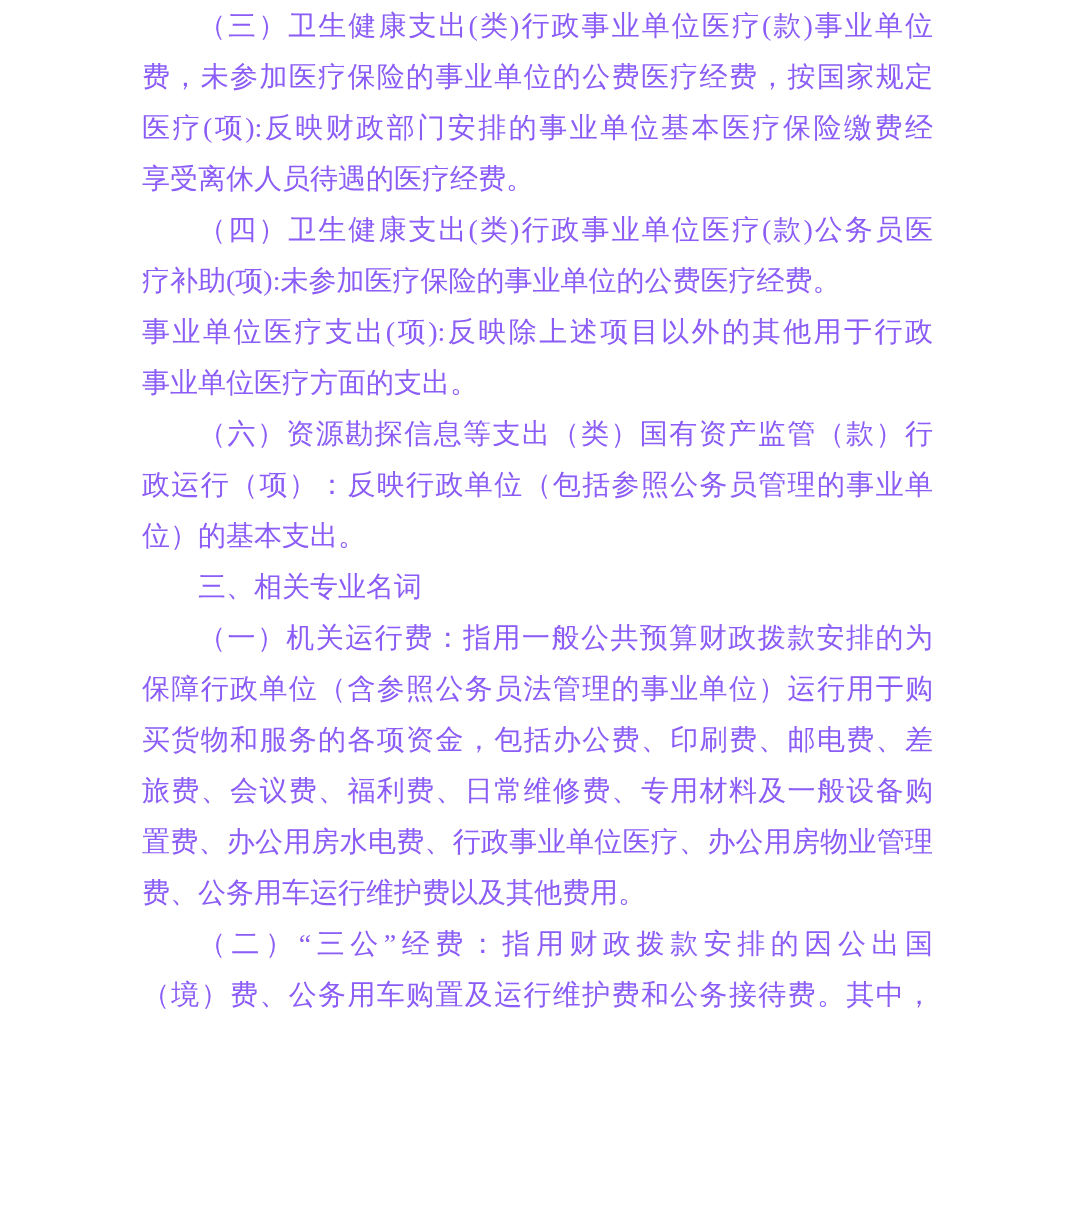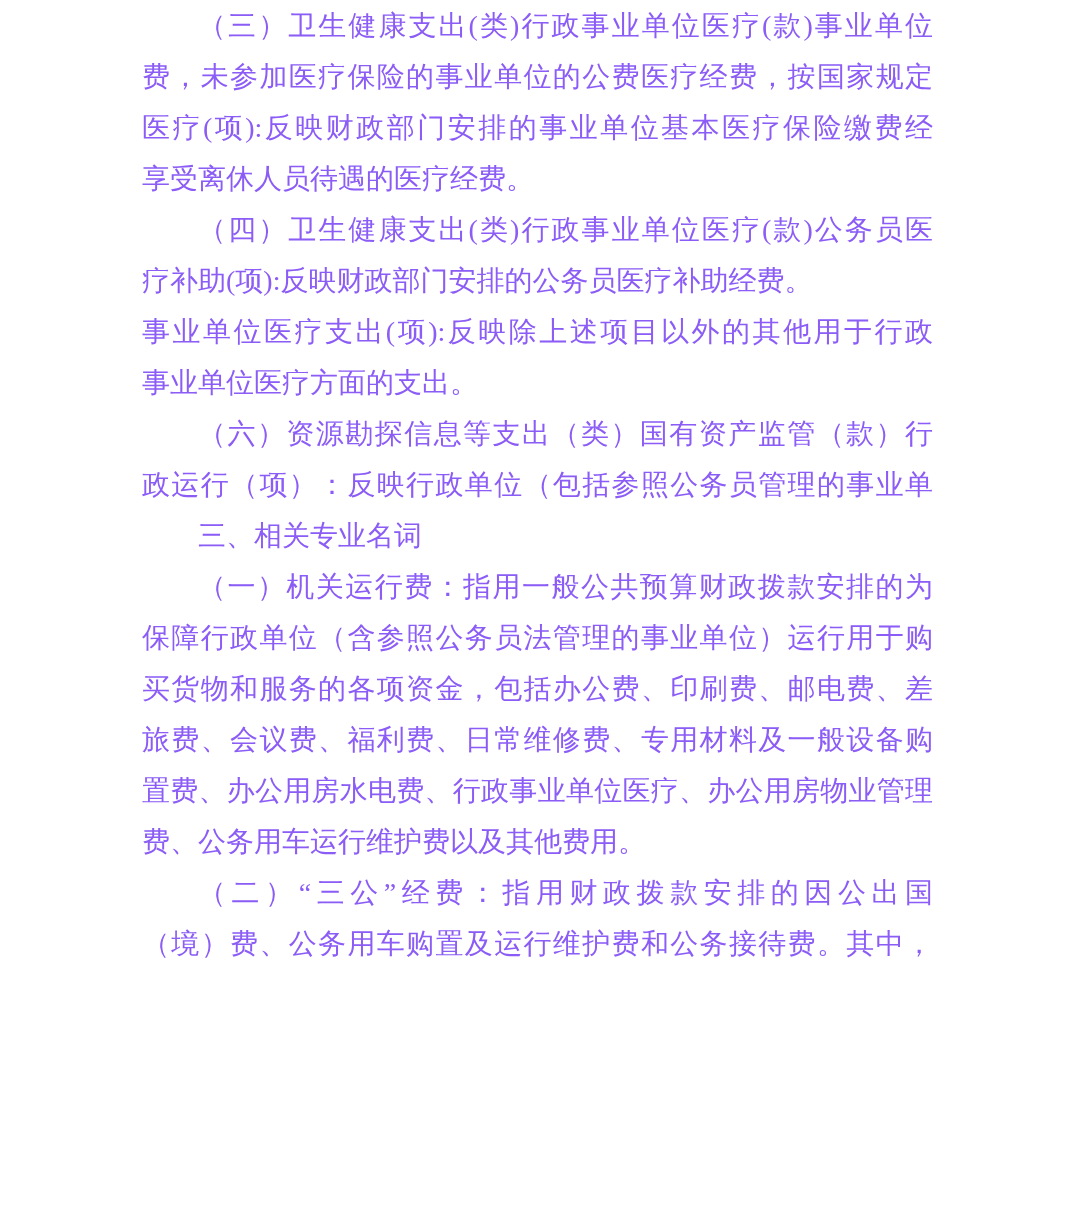--- a/index.html
+++ b/index.html
@@ -55,31 +55,32 @@
 
     <div class="para">
       <div class="ln ind fill">（三）卫生健康支出(类)行政事业单位医疗(款)事业单位</div>
       <div class="ln fill">费，未参加医疗保险的事业单位的公费医疗经费，按国家规定</div>
       <div class="ln fill">医疗(项):反映财政部门安排的事业单位基本医疗保险缴费经</div>
       <div class="ln end">享受离休人员待遇的医疗经费。</div>
     </div>
 
     <div class="para">
       <div class="ln ind fill">（四）卫生健康支出(类)行政事业单位医疗(款)公务员医</div>
-      <div class="ln end">疗补助(项):反映财政部门安排的公务员医疗补助经费。</div>
+      <div class="ln end">疗补助(项):未参加医疗保险的事业单位的公费医疗经费。</div>
     </div>
 
     <div class="para">
       <div class="ln fill">事业单位医疗支出(项):反映除上述项目以外的其他用于行政</div>
       <div class="ln end">事业单位医疗方面的支出。</div>
     </div>
 
     <div class="para">
       <div class="ln ind fill">（六）资源勘探信息等支出（类）国有资产监管（款）行</div>
       <div class="ln fill">政运行（项）：反映行政单位（包括参照公务员管理的事业单</div>
+      <div class="ln end">位）的基本支出。</div>
     </div>
 
 
     <div class="para">
       <div class="ln ind end">三、相关专业名词</div>
     </div>
 
     <div class="para">
       <div class="ln ind fill">（一）机关运行费：指用一般公共预算财政拨款安排的为</div>
       <div class="ln fill">保障行政单位（含参照公务员法管理的事业单位）运行用于购</div>

